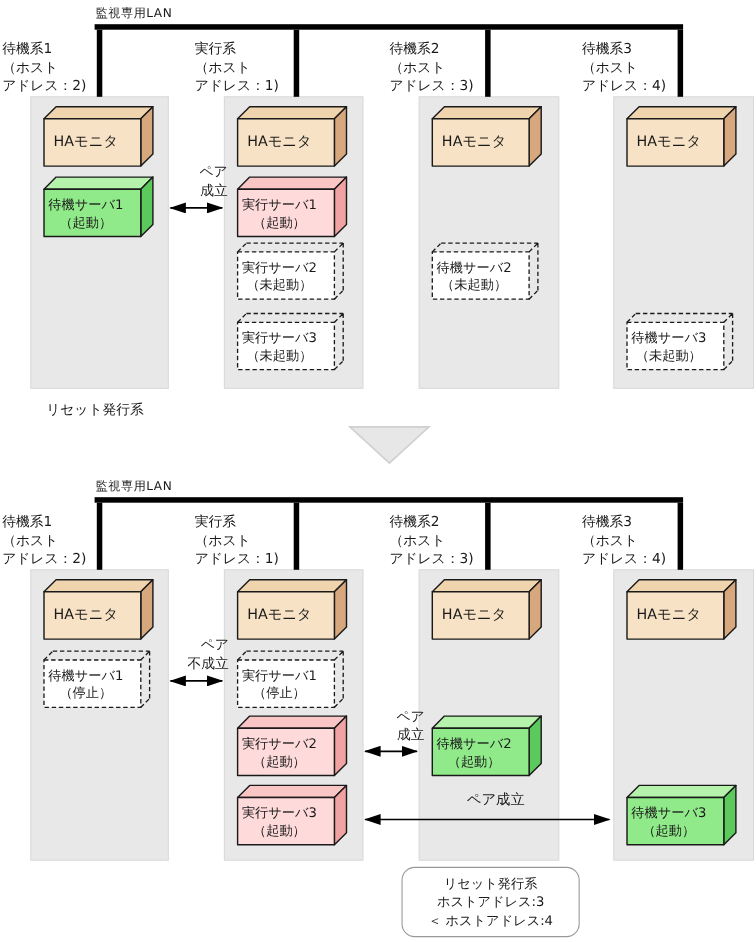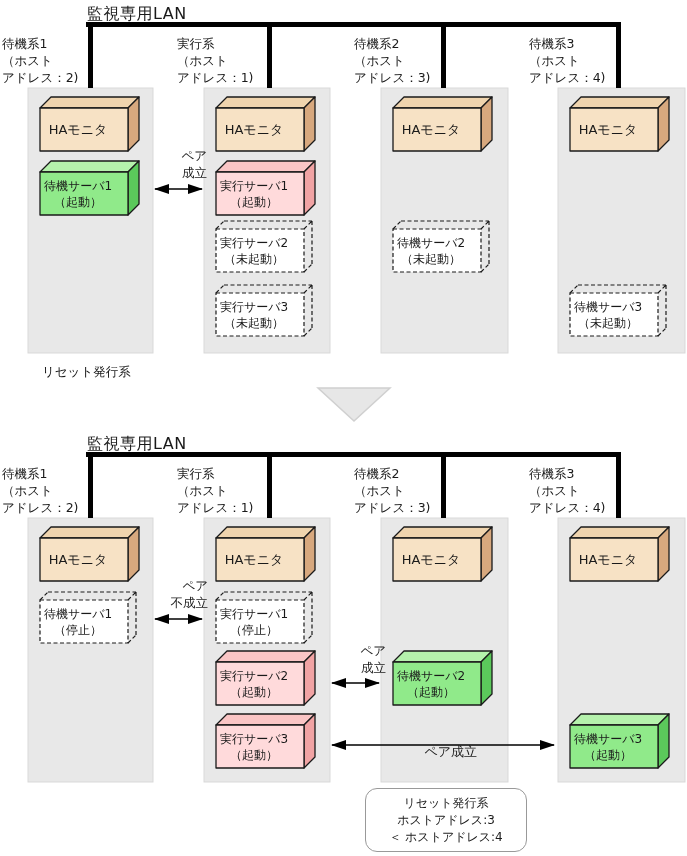--- a/index.html
+++ b/index.html
@@ -17,21 +17,21 @@
   .b-front{stroke:#1a1a1a;stroke-width:1.3;stroke-linejoin:round;}
   .tan-f{fill:#f7e2c5;} .tan-t{fill:#efd4ae;} .tan-s{fill:#d7a87e;}
   .grn-f{fill:#90ea8a;} .grn-t{fill:#b5f2ac;} .grn-s{fill:#5bc95b;}
   .pnk-f{fill:#ffdadb;} .pnk-t{fill:#fac5c5;} .pnk-s{fill:#f1a3a4;}
   .dash-f{fill:#ffffff;stroke:#1a1a1a;stroke-width:1.2;stroke-dasharray:4 2.5;}
   .dash-l{fill:none;stroke:#1a1a1a;stroke-width:1.2;stroke-dasharray:4 2.5;}
   .arrow{stroke:#000;stroke-width:1.5;fill:none;}
   .tri{fill:#e7e7e7;stroke:#d0d0d0;stroke-width:1.5;}
 
   .lbl{position:absolute;z-index:2;white-space:nowrap;}
-  .lan-lbl{font-size:16px;letter-spacing:.5px;}
+  .lan-lbl{font-size:11px;letter-spacing:.5px;}
   .host{font-size:12.5px;line-height:17px;}
   .boxlbl{
     position:absolute;z-index:2;width:76px;height:43px;
     display:flex;flex-direction:column;align-items:center;justify-content:center;
     font-size:12px;line-height:16px;text-align:center;white-space:nowrap;
   }
   .boxlbl.ha{font-size:13px;}
   .pairlbl{
     position:absolute;z-index:2;text-align:right;
     font-size:12.5px;line-height:16.5px;white-space:nowrap;
@@ -314,21 +314,21 @@
   </div>
 
   <div class="pairlbl" style="left:148px;top:578px;width:60px">
     <div>ペア</div>
     <div>不成立</div>
   </div>
   <div class="pairlbl" style="left:328px;top:643px;width:58px">
     <div>ペア</div>
     <div>成立</div>
   </div>
-  <div class="pairlbl pair-one" style="left:407px;top:744px;width:70px">ペア成立</div>
+  <div class="pairlbl pair-one" style="left:407px;top:720px;width:70px">ペア成立</div>
 
   <div class="note">
     <div>リセット発行系</div>
     <div>ホストアドレス:3</div>
     <div>＜ ホストアドレス:4</div>
   </div>
 
 </div>
 
 </body></html>

